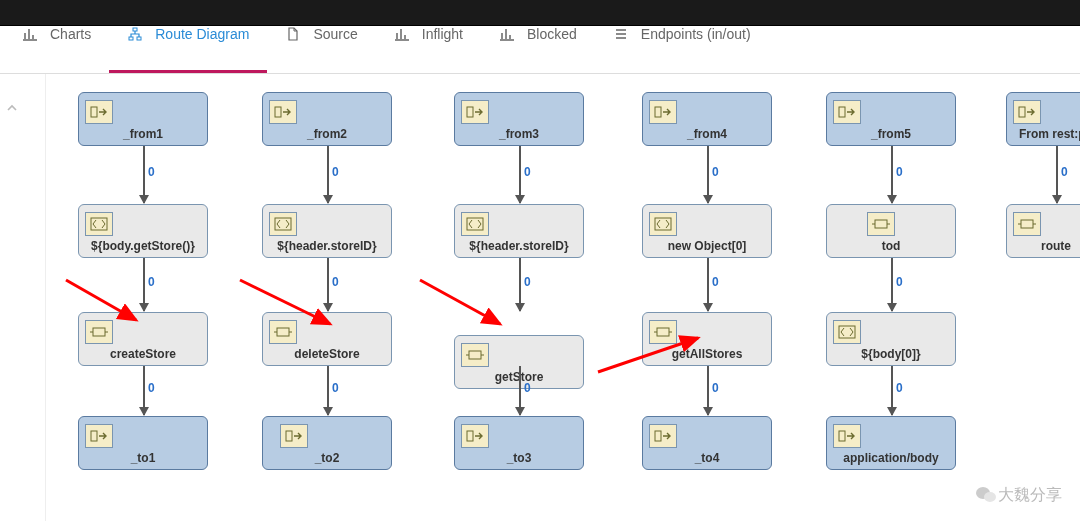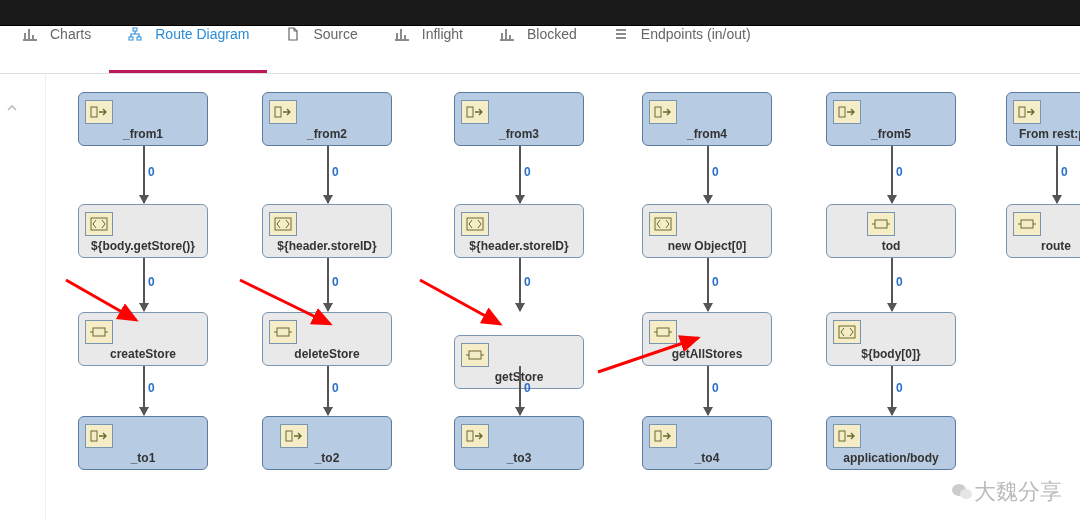--- a/index.html
+++ b/index.html
@@ -44,21 +44,21 @@
     content:""; position:absolute; left:-4px; bottom:-1px;
     border-left:5px solid transparent; border-right:5px solid transparent;
     border-top:9px solid #555;
   }
   .edge-label {
     position:absolute; font-size:12px; color:#2a6fc9; font-weight:600;
   }
   .redarrow { position:absolute; pointer-events:none; }
   .watermark {
     position:absolute; right:18px; bottom:14px; display:flex; align-items:center; 
-    color:#bbb; font-size:22px;
+    color:#bbb; font-size:16px;
   }
   .watermark .wicon {
     width:24px; height:24px; border-radius:50%;
     display:flex; align-items:center; justify-content:center;
   }
 </style>
 </head>
 <body>
 
 <div class="topbar"></div>

